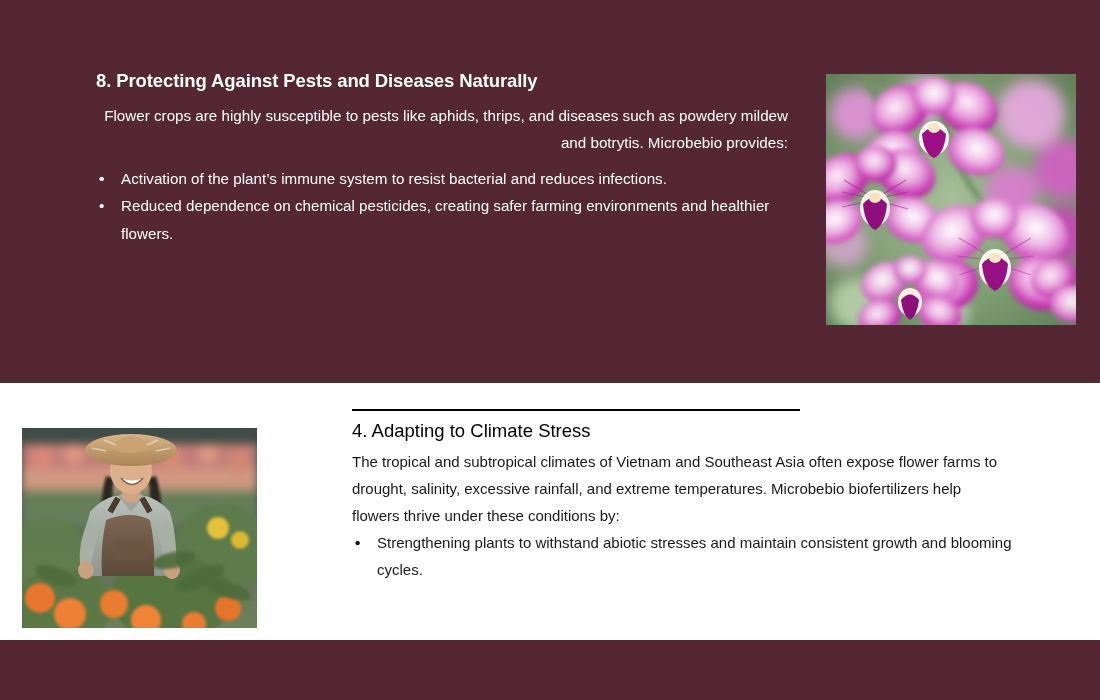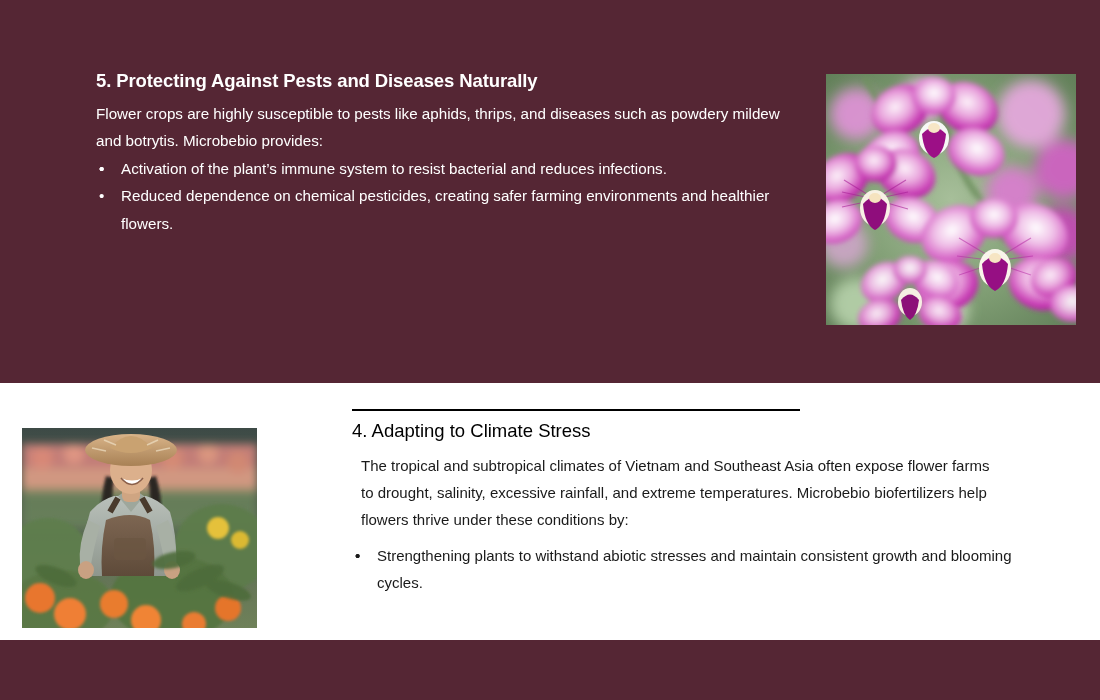--- a/index.html
+++ b/index.html
@@ -42,22 +42,23 @@
     font-size: 18.5px;
     font-weight: bold;
     line-height: 1.35;
     letter-spacing: -0.1px;
     margin: 0 0 6px 0;
     color: #ffffff;
   }
   .s3-para {
     font-size: 15.2px;
     line-height: 27.5px;
-    margin: 0;
+    margin: 8px;
     color: #ffffff;
+    text-align: right;
   }
   .s3-list {
     list-style: none;
     margin: 0;
     padding: 0;
   }
   .s3-list li {
     position: relative;
     font-size: 15.2px;
     line-height: 27.5px;
@@ -128,21 +129,21 @@
   .s4-heading {
     font-size: 18.5px;
     font-weight: normal;
     line-height: 1.3;
     margin: 0 0 5px 0;
     color: #000000;
   }
   .s4-para {
     font-size: 15px;
     line-height: 27px;
-    margin: 9px;
+    margin: 0;
     color: #1a1a1a;
   }
   .s4-list {
     list-style: none;
     margin: 0;
     padding: 0;
   }
   .s4-list li {
     position: relative;
     font-size: 15px;
@@ -169,21 +170,21 @@
   }
 </style>
 </head>
 <body>
 
 <div class="slide">
 
   <div class="top-panel">
 
     <div class="section3">
-      <div class="s3-heading">5. Protecting Against Pests and Diseases Naturally</div>
+      <div class="s3-heading">8. Protecting Against Pests and Diseases Naturally</div>
       <p class="s3-para">Flower crops are highly susceptible to pests like aphids, thrips, and diseases such as powdery mildew and botrytis. Microbebio provides:</p>
 
       <ul class="s3-list">
         <li>
           <span class="bullet">•</span>
         </li>
         <li>
           <span class="bullet">•</span>
           <span>Activation of the plant’s immune system to resist bacterial and reduces infections.</span>
         </li>

